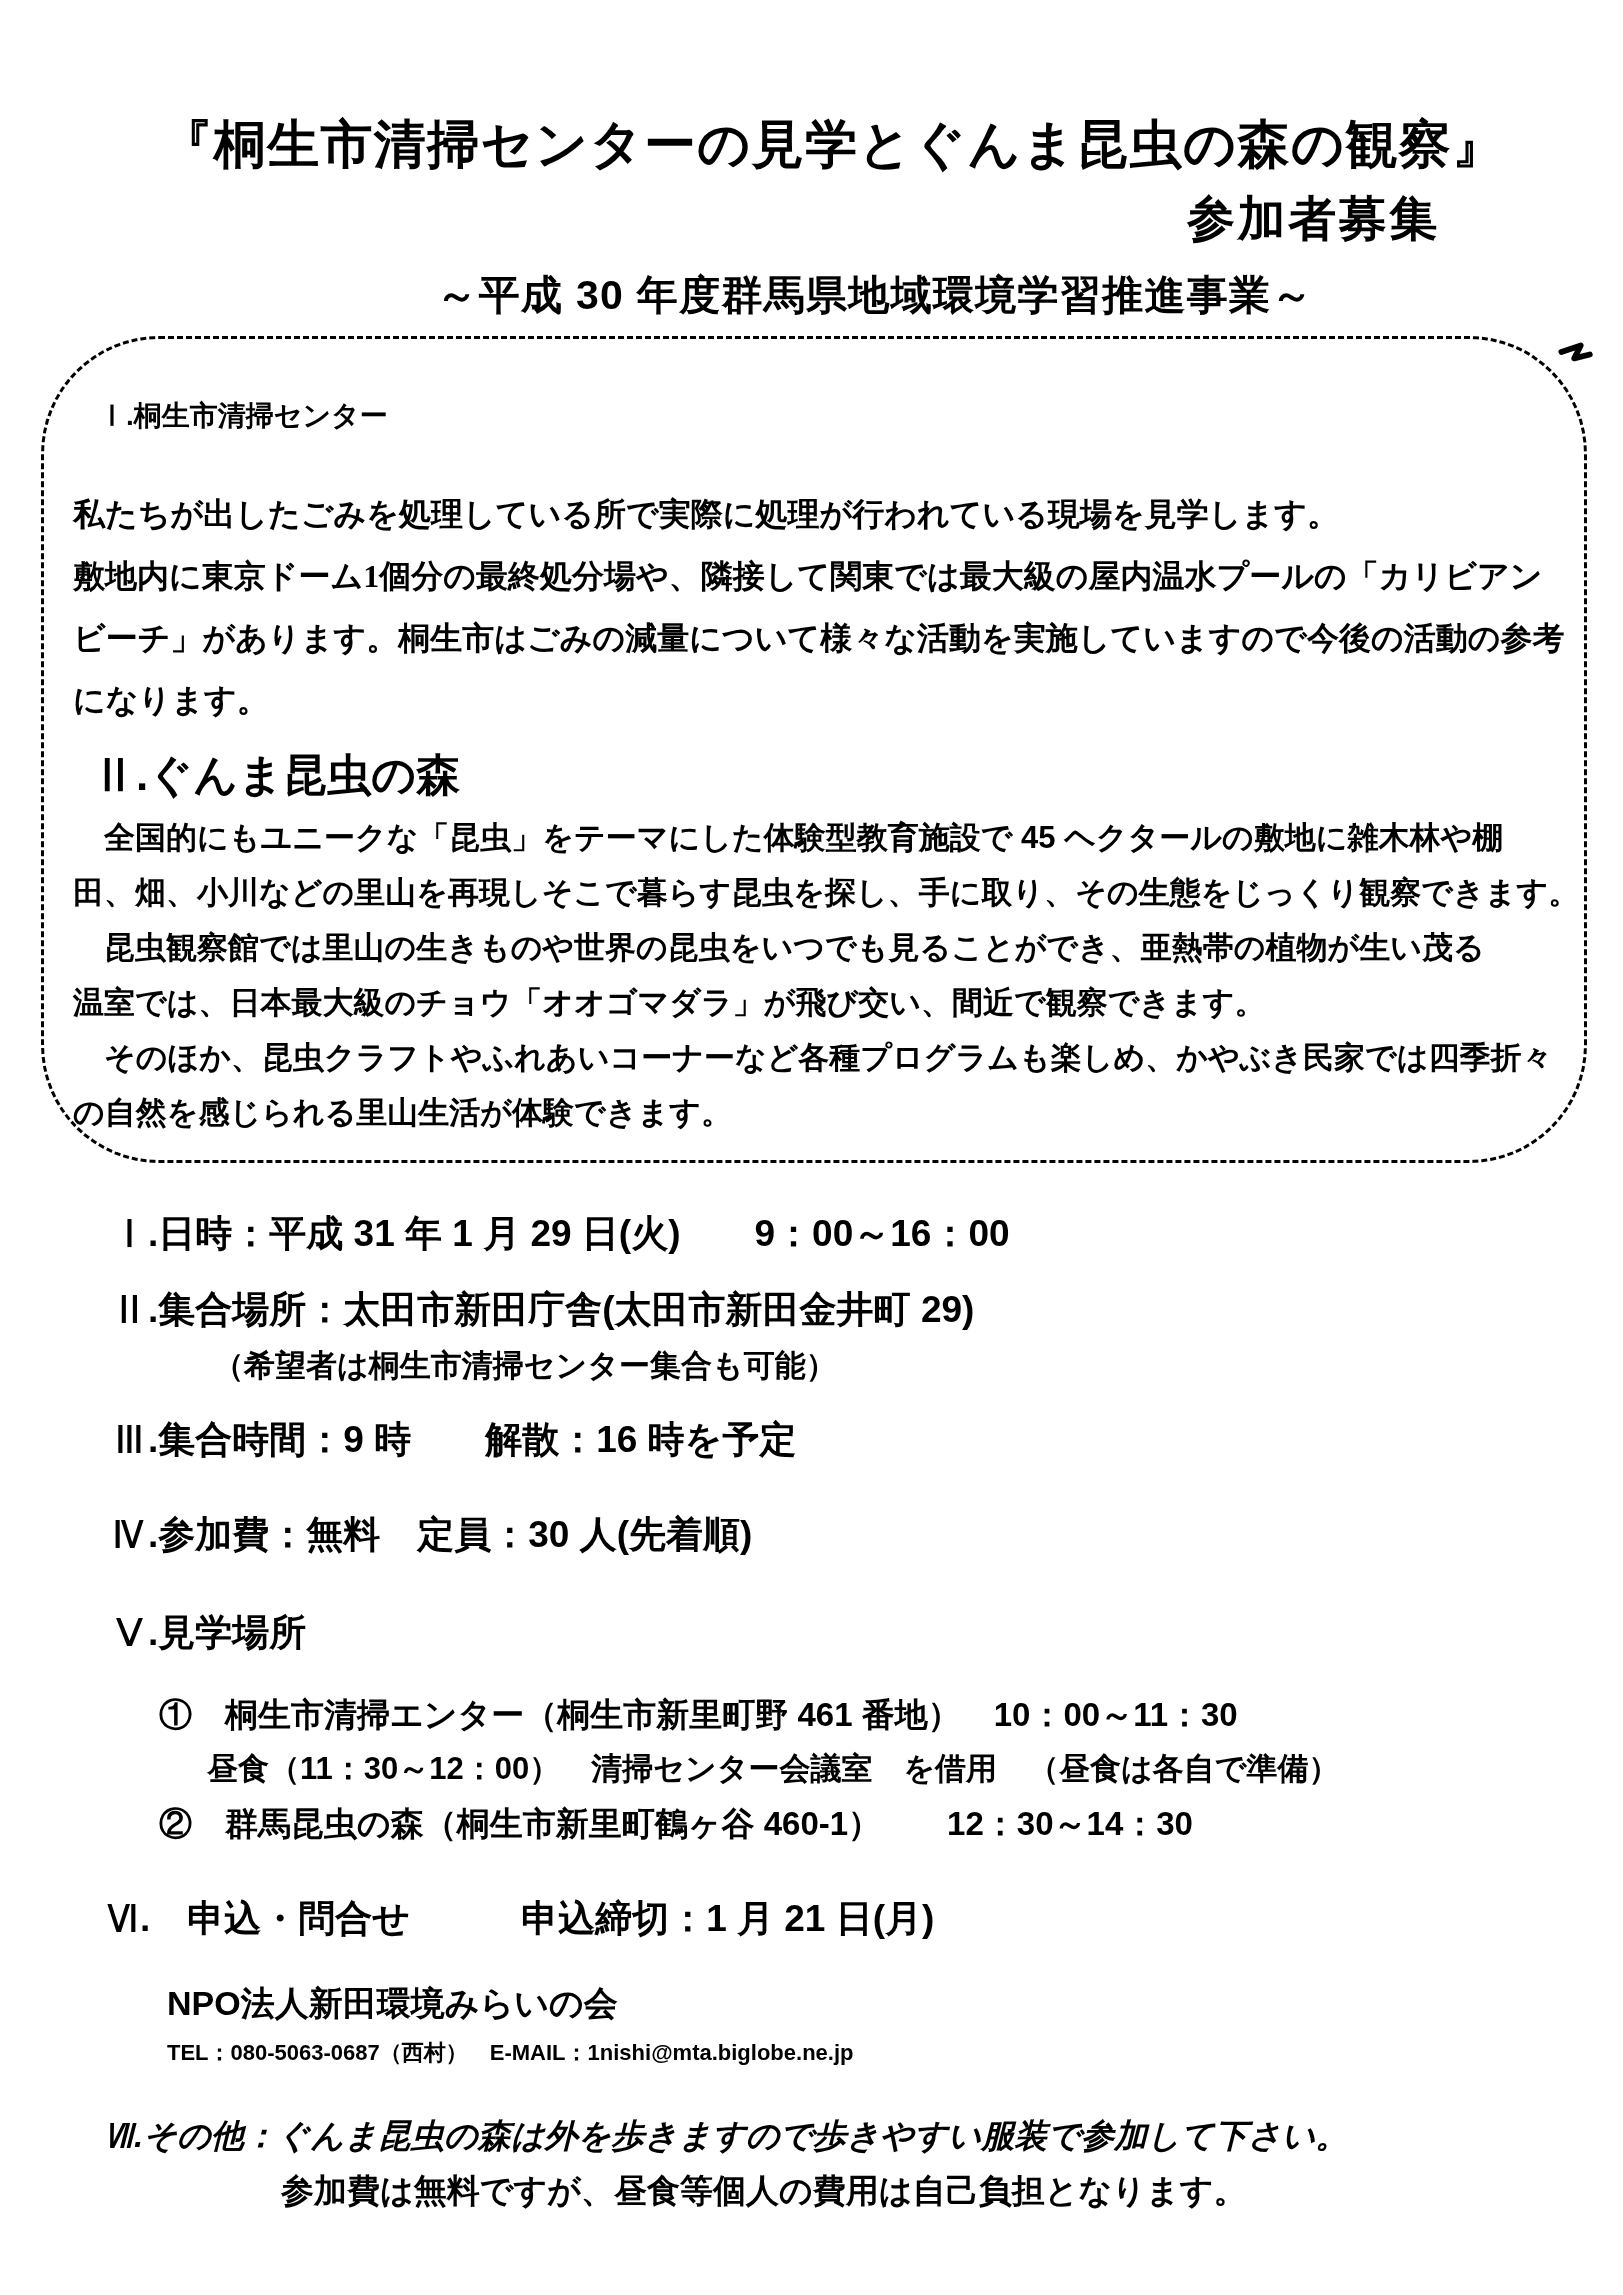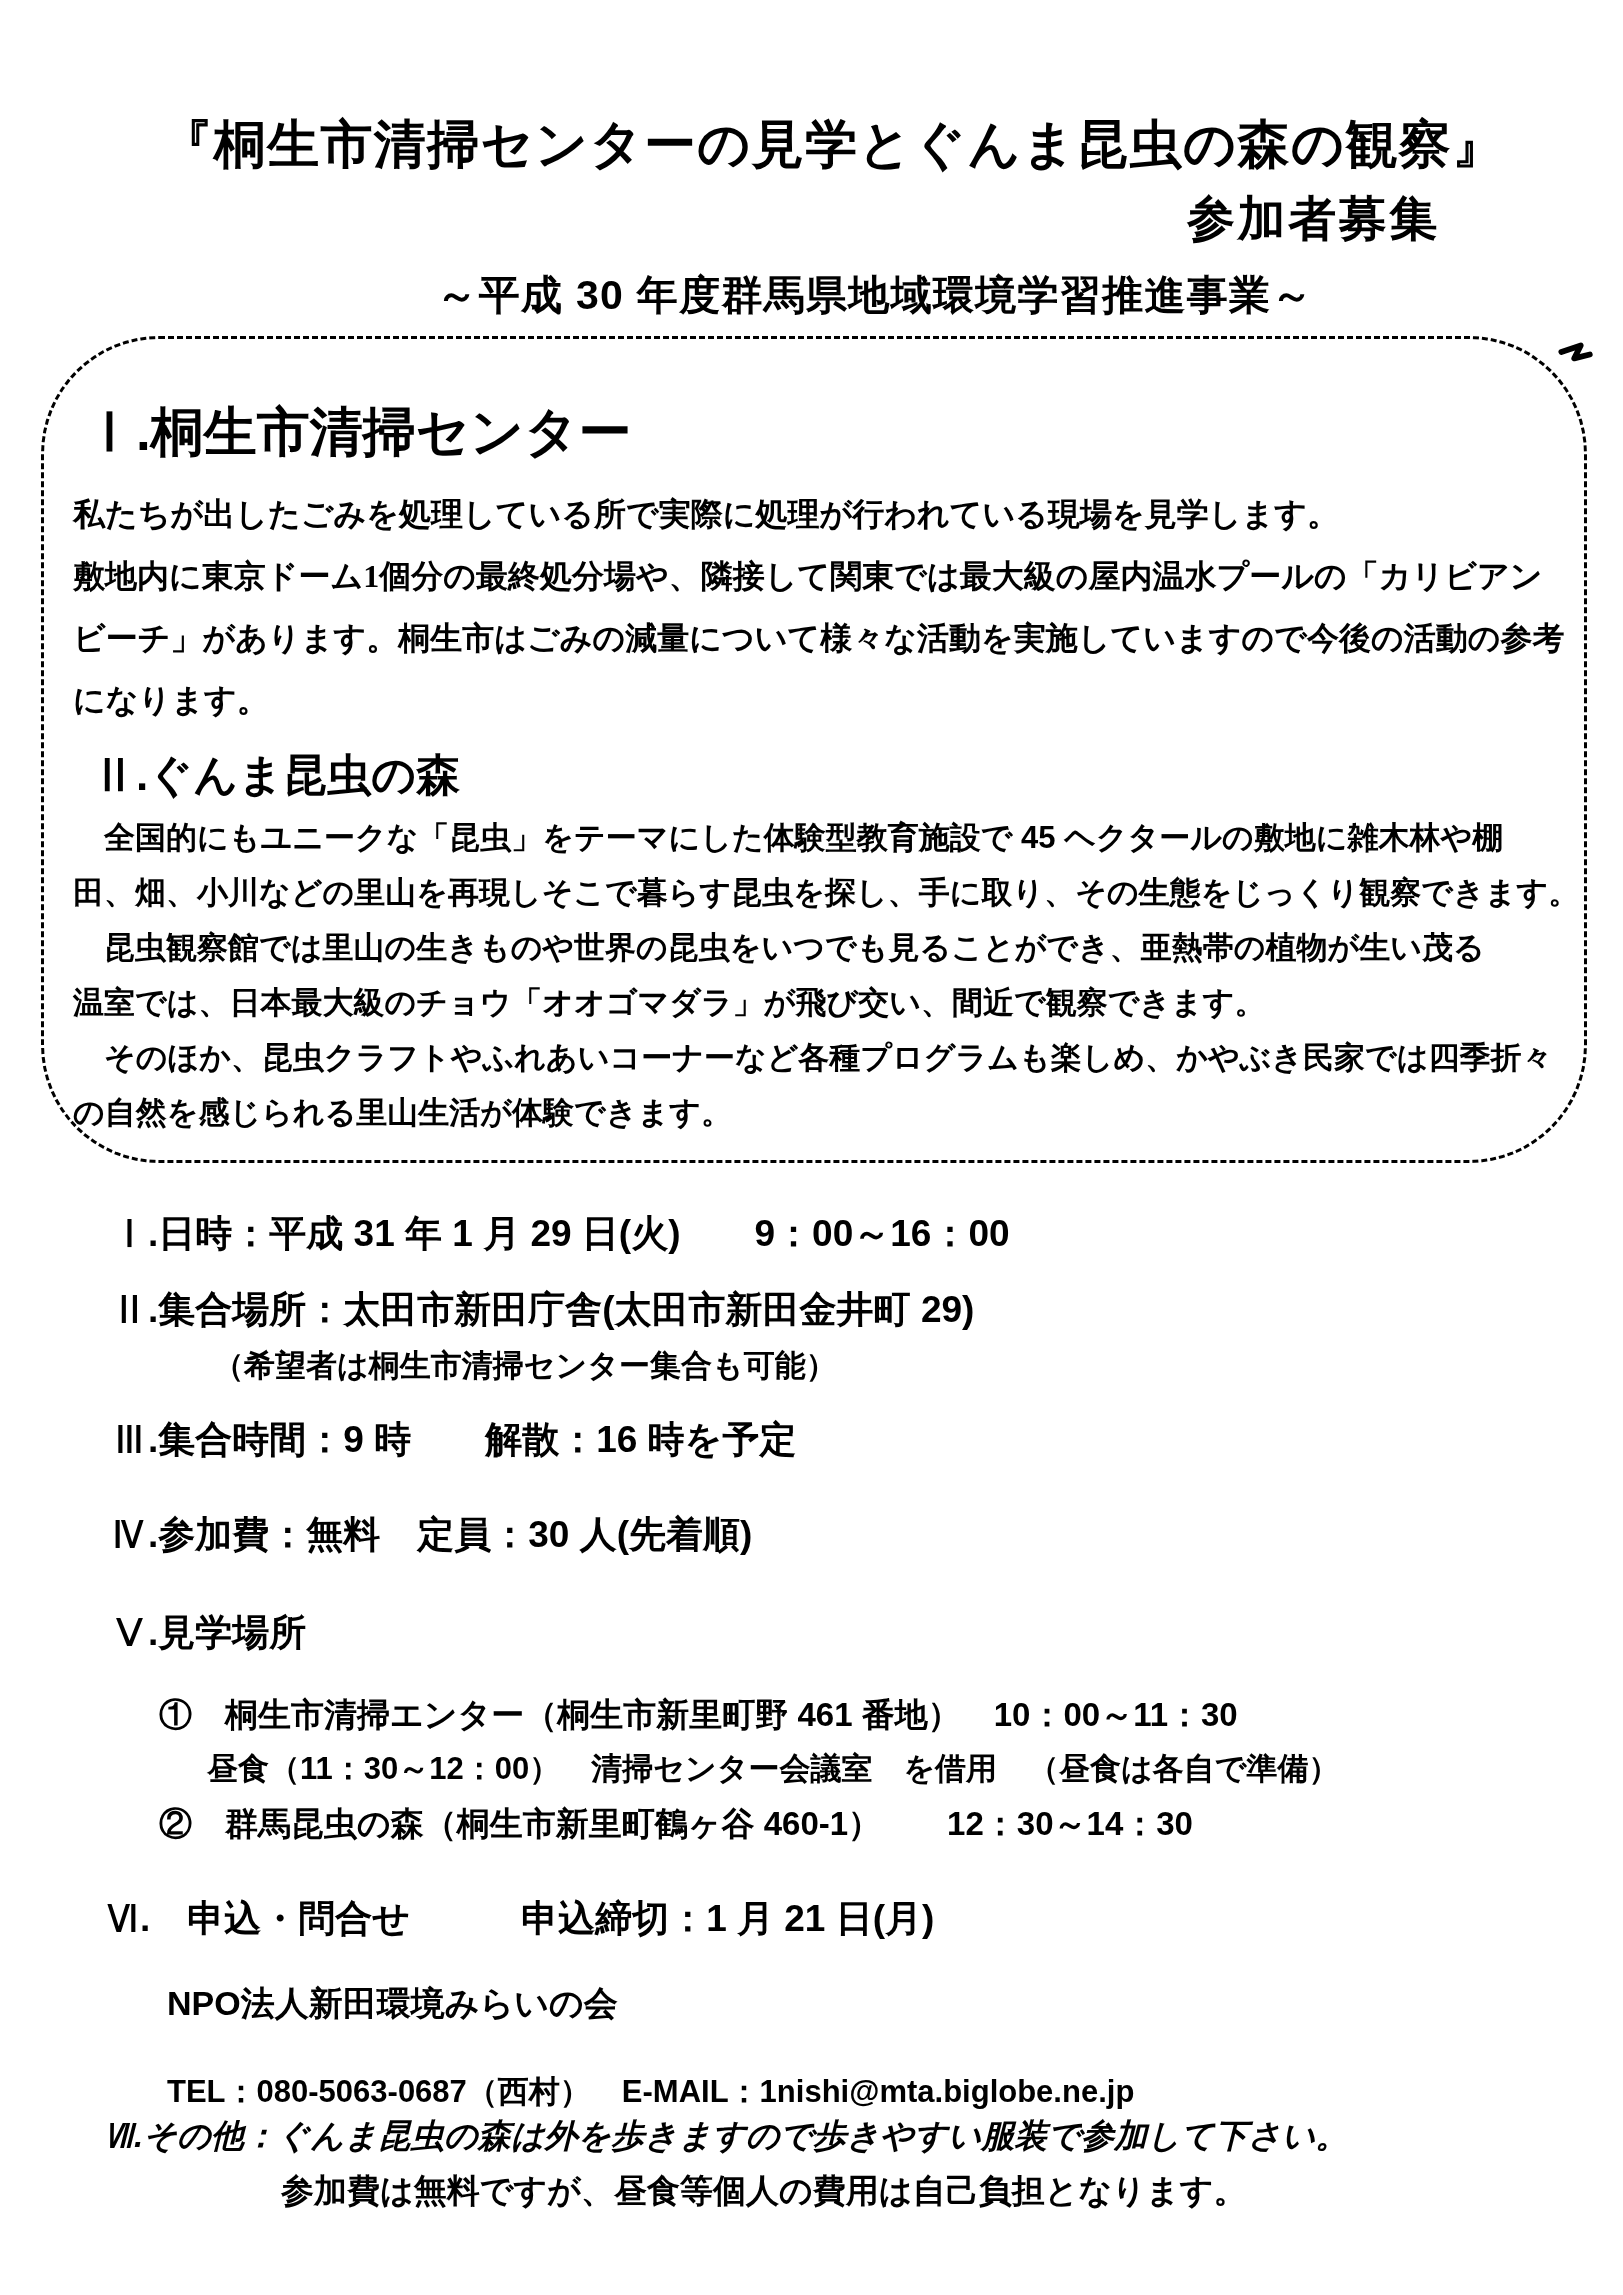--- a/index.html
+++ b/index.html
@@ -23,37 +23,37 @@
   .intro-box {
     position: absolute;
     left: 41px; top: 336px;
     width: 1546px; height: 827px;
     border: 3.9px dashed #000000;
     border-radius: 118px;
     box-sizing: border-box;
   }
   .corner-mark { left: 1556px; top: 339px; width: 43px; height: 31px; }
 
-  .s1-heading { left: 83px; top: 397px;  font-size: 53px; }
+  .s1-heading { left: 98px; top: 397px;  font-size: 28px; }
   .s1-para    { left: 73px; top: 483px;  font-size: 32px; line-height: 62px; font-family: Liberation Serif, serif; }
   .s2-heading { left: 92px; top: 746px; font-size: 44px; }
   .s2-para    { left: 73px; top: 810px; font-size: 31px; line-height: 55px; }
 
   .d-datetime      { left: 111px; top: 1209px; font-size: 37px; }
   .d-place         { left: 111px; top: 1285px; font-size: 37px; }
   .d-place-note    { left: 213px; top: 1345px; font-size: 31px; }
   .d-time          { left: 111px; top: 1415px; font-size: 37px; }
   .d-fee           { left: 111px; top: 1510px; font-size: 37px; text-align: right; }
   .d-places-head   { left: 111px; top: 1608px; font-size: 37px; }
   .d-place1        { left: 159px; top: 1693px; font-size: 33px; }
   .d-place1-lunch  { left: 207px; top: 1748px; font-size: 31px; }
   .d-place2        { left: 159px; top: 1802px; font-size: 33px; }
   .d-apply         { left: 103px; top: 1894px; font-size: 37px; }
   .d-apply-org     { left: 167px; top: 1981px; font-size: 34px; }
-  .d-apply-contact { left: 167px; top: 2038px; font-size: 31px; margin-top: 33px; }
+  .d-apply-contact { left: 167px; top: 2038px; font-size: 22px; }
   .d-other         { left: 101px; top: 2114px; font-size: 33px; font-style: italic; }
   .d-other2        { left: 281px; top: 2169px; font-size: 33px; }
 </style>
 </head>
 <body>
 
 <div class="page">
 
   <div class="abs t-title">『桐生市清掃センターの見学とぐんま昆虫の森の観察』</div>
   <div class="abs t-recruit">参加者募集</div>

